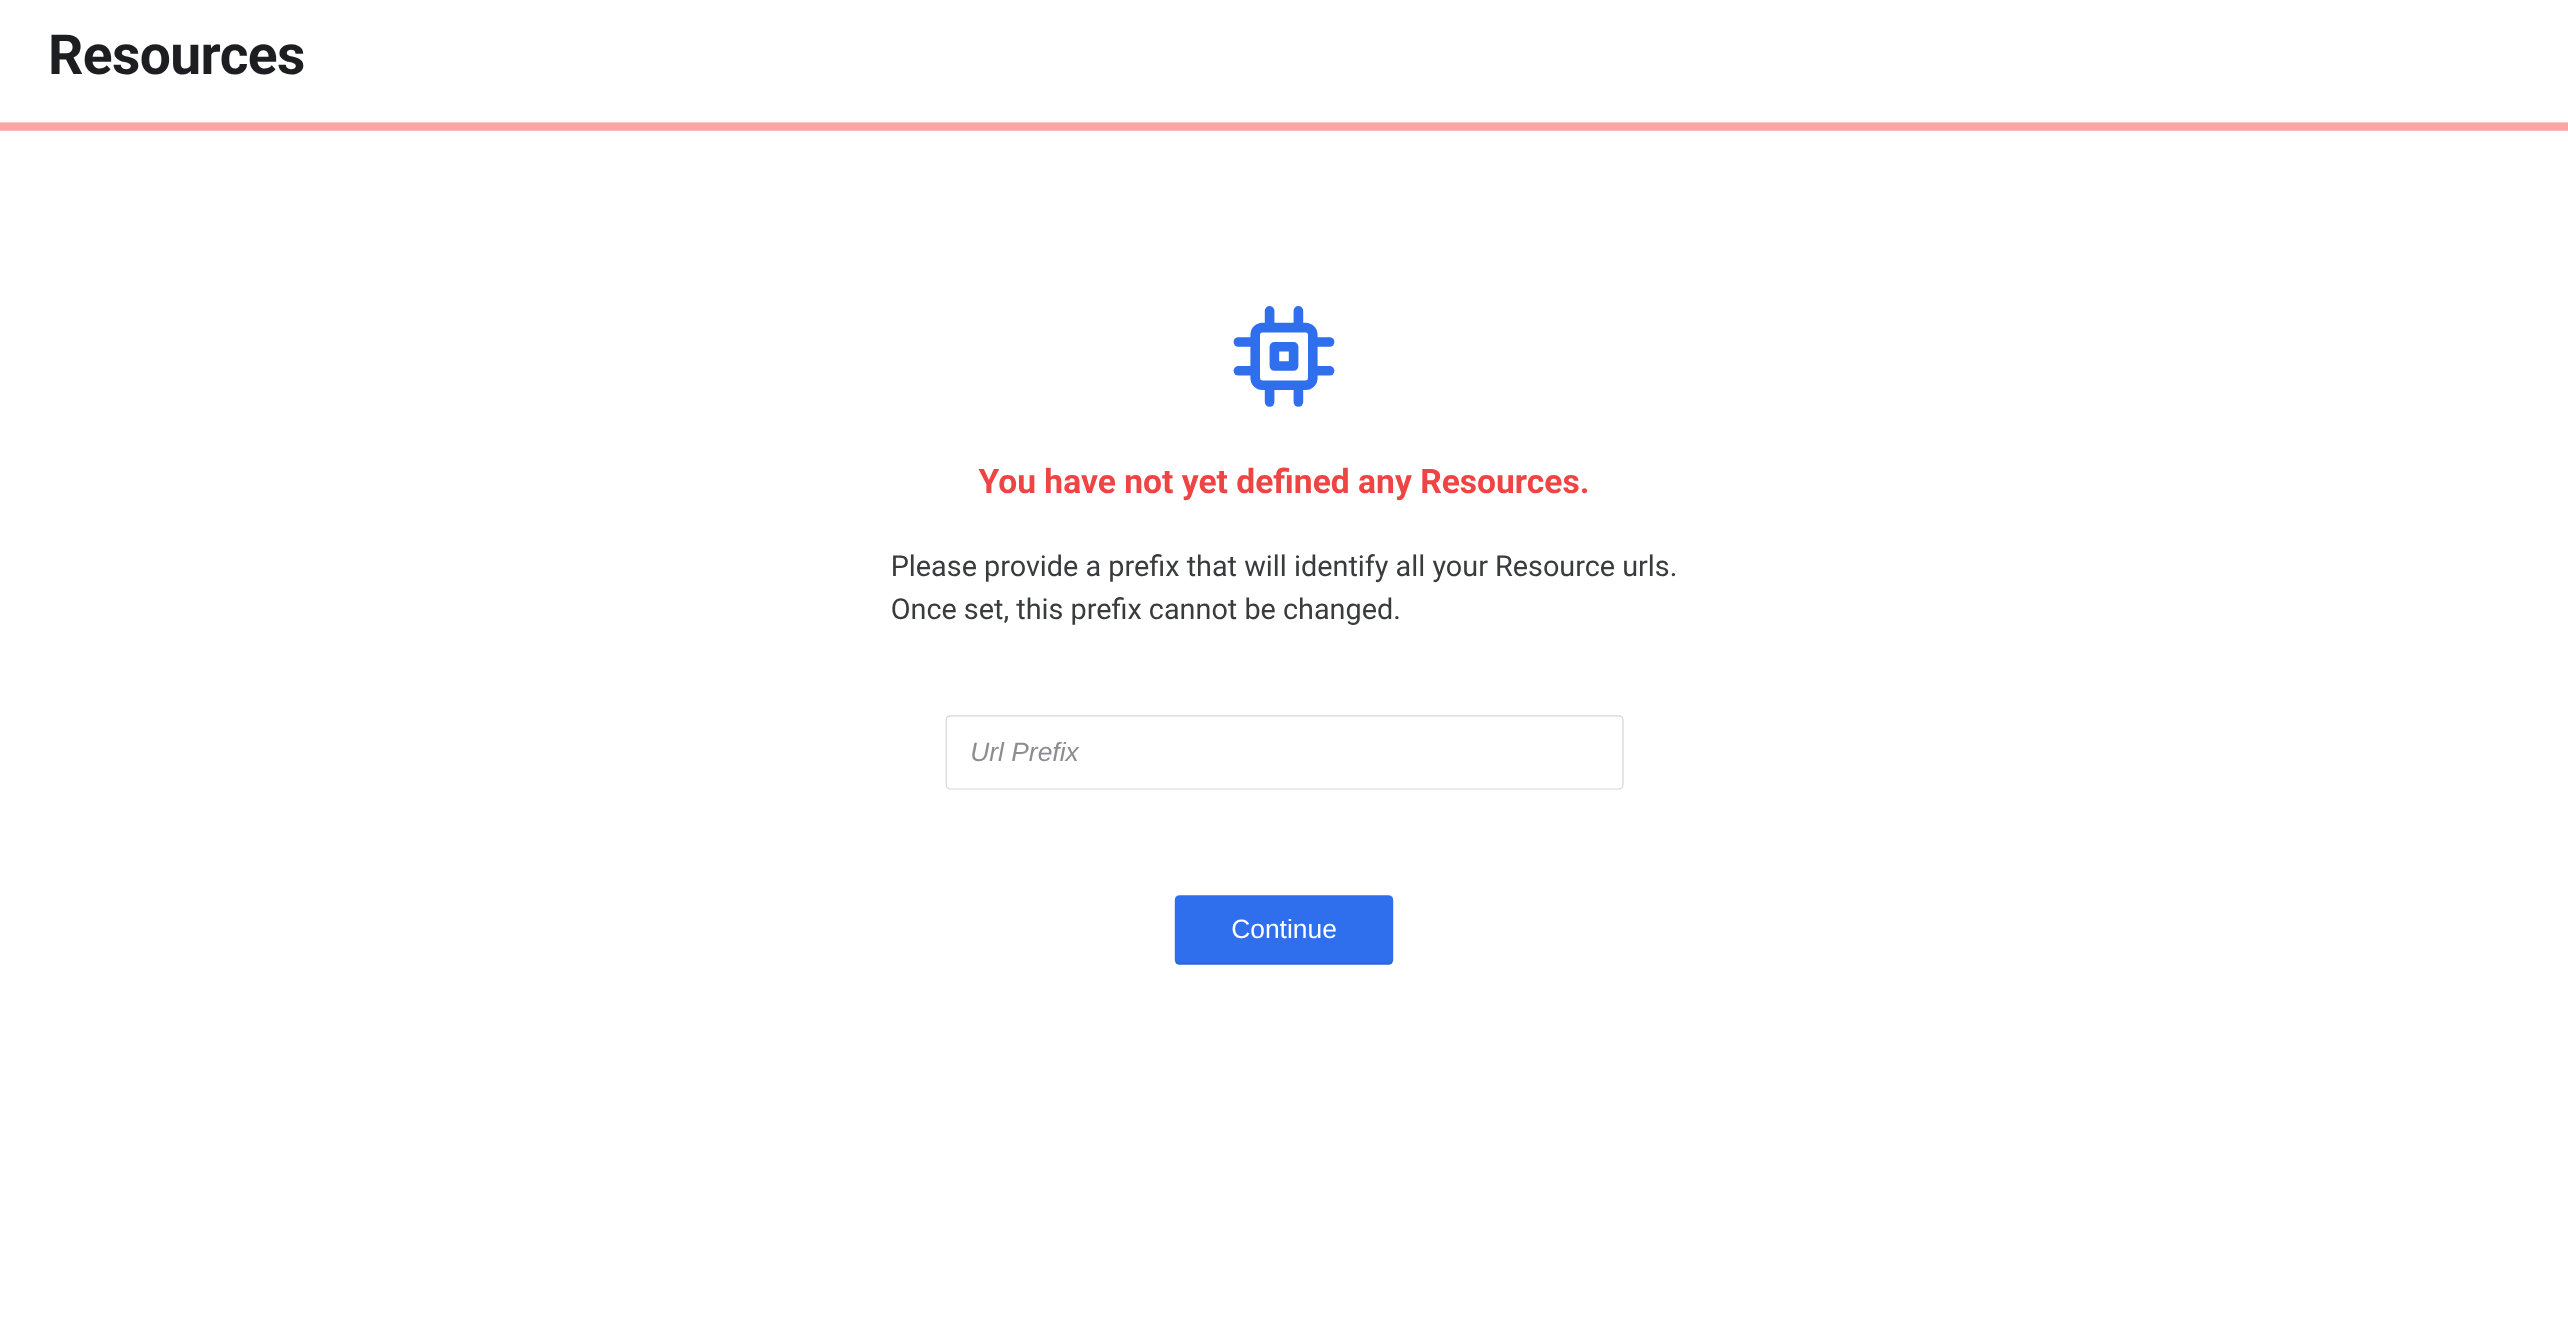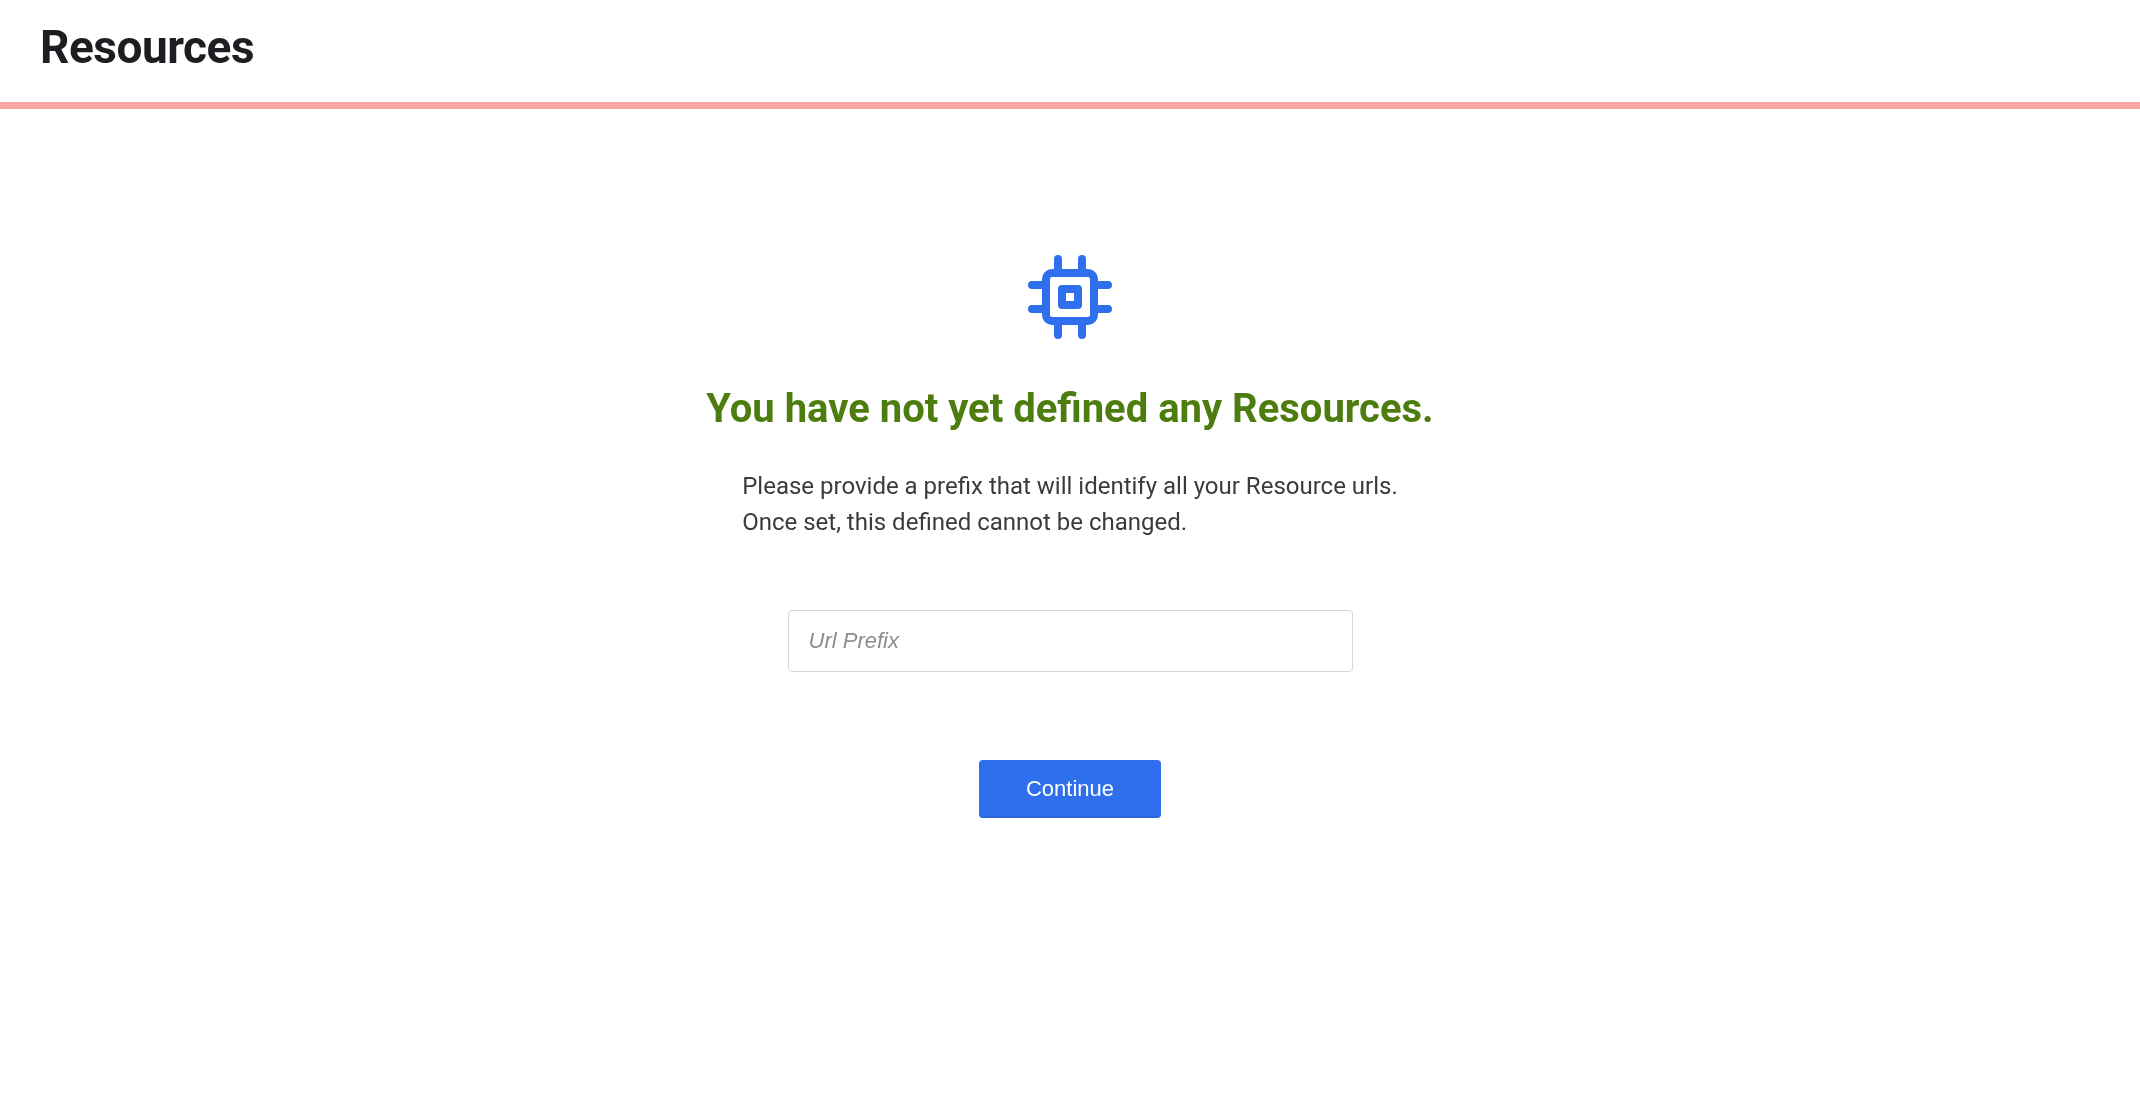--- a/index.html
+++ b/index.html
@@ -30,23 +30,23 @@
     .empty-state {
       display: flex;
       flex-direction: column;
       align-items: center;
       padding-top: 140px;
     }
     .icon-wrap {
       margin-bottom: 36px;
     }
     .empty-heading {
-      font-size: 40px;
+      font-size: 28px;
       font-weight: 700;
-      color: #4d7c0f;
+      color: #ef4444;
       margin-bottom: 36px;
       text-align: center;
     }
     .empty-description {
       font-size: 24px;
       color: #3a3b3c;
       text-align: left;
       line-height: 1.5;
       margin-bottom: 70px;
       max-width: 900px;
@@ -105,21 +105,21 @@
         <line x1="18.5" y1="15" x2="21.5" y2="15"></line>
         <line x1="2.5" y1="9" x2="5.5" y2="9"></line>
         <line x1="2.5" y1="15" x2="5.5" y2="15"></line>
       </svg>
     </div>
 
     <h2 class="empty-heading">You have not yet defined any Resources.</h2>
 
     <p class="empty-description">
       <span class="desc-line">Please provide a prefix that will identify all your Resource urls.</span>
-      <span class="desc-line">Once set, this defined cannot be changed.</span>
+      <span class="desc-line">Once set, this prefix cannot be changed.</span>
     </p>
 
     <input type="text" class="prefix-input" placeholder="Url Prefix" style="">
 
     <button class="continue-btn">Continue</button>
 
   </main>
 
 </div>
 

